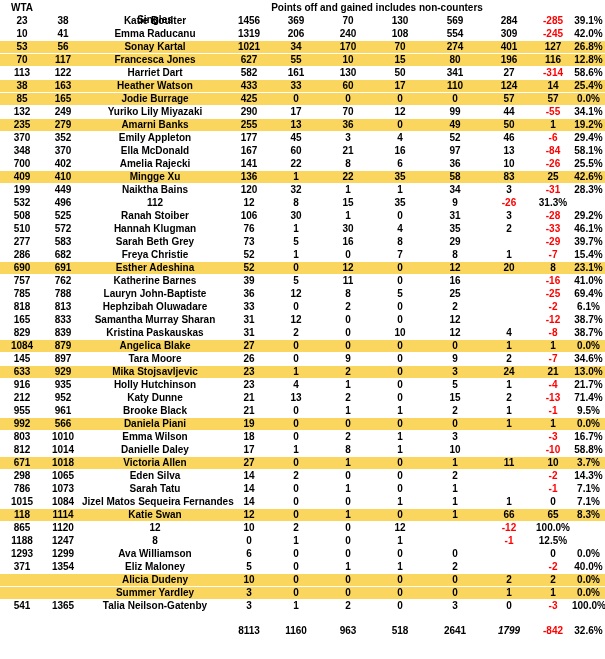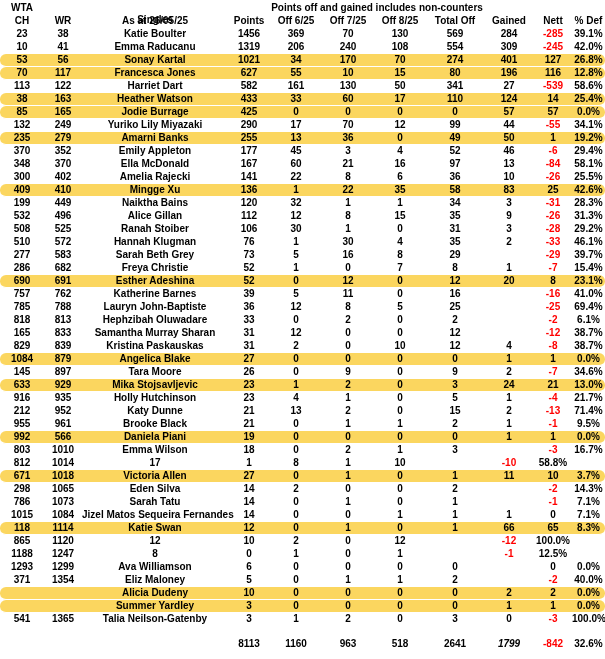--- a/index.html
+++ b/index.html
@@ -24,21 +24,21 @@
     box-sizing:border-box;
   }
   .cell{
     text-align:center;
     white-space:nowrap;
     overflow:visible;
     height:12px;
     line-height:12px;
   }
   .cell.name{z-index:1;}
-  .row.hl{background:#FBD65F;border-radius:6px;}
+  .row.hl{background:#FBD65F;}
   .neg{color:#FF0000;text-align:center;}
   .spacer{height:12px;}
   .note{grid-column:5 / span 4;text-align:center;}
   .pos-wta{grid-column:1;}
   .pos-singles{grid-column:3;}
   .t-points{grid-column:4;}
   .t-off1{grid-column:5;}
   .t-off2{grid-column:6;}
   .t-off3{grid-column:7;}
   .t-total{grid-column:8;}
@@ -50,33 +50,20 @@
 <body>
 
 <div class="sheet">
 
   <div class="grid">
     <div class="cell pos-wta">WTA</div>
     <div class="cell note">Points off and gained includes non-counters</div>
     <div class="cell pos-singles">Singles</div>
   </div>
 
-  <div class="grid">
-    <div class="cell">CH</div>
-    <div class="cell">WR</div>
-    <div class="cell">As at 26/05/25</div>
-    <div class="cell">Points</div>
-    <div class="cell">Off 6/25</div>
-    <div class="cell">Off 7/25</div>
-    <div class="cell">Off 8/25</div>
-    <div class="cell">Total Off</div>
-    <div class="cell">Gained</div>
-    <div class="cell">Nett</div>
-    <div class="cell">% Def</div>
-  </div>
 
   <div id="rows">
       <div class="grid row">
     <div class="cell">23</div>
     <div class="cell">38</div>
     <div class="cell name">Katie Boulter</div>
     <div class="cell">1456</div>
     <div class="cell">369</div>
     <div class="cell">70</div>
     <div class="cell">130</div>
@@ -127,21 +114,21 @@
       <div class="grid row">
     <div class="cell">113</div>
     <div class="cell">122</div>
     <div class="cell name">Harriet Dart</div>
     <div class="cell">582</div>
     <div class="cell">161</div>
     <div class="cell">130</div>
     <div class="cell">50</div>
     <div class="cell">341</div>
     <div class="cell">27</div>
-    <div class="cell neg">-539</div>
+    <div class="cell neg">-314</div>
     <div class="cell">58.6%</div>
   </div>
       <div class="grid row hl">
     <div class="cell">38</div>
     <div class="cell">163</div>
     <div class="cell name">Heather Watson</div>
     <div class="cell">433</div>
     <div class="cell">33</div>
     <div class="cell">60</div>
     <div class="cell">17</div>
@@ -209,21 +196,21 @@
     <div class="cell">167</div>
     <div class="cell">60</div>
     <div class="cell">21</div>
     <div class="cell">16</div>
     <div class="cell">97</div>
     <div class="cell">13</div>
     <div class="cell neg">-84</div>
     <div class="cell">58.1%</div>
   </div>
       <div class="grid row">
-    <div class="cell">300</div>
+    <div class="cell">700</div>
     <div class="cell">402</div>
     <div class="cell name">Amelia Rajecki</div>
     <div class="cell">141</div>
     <div class="cell">22</div>
     <div class="cell">8</div>
     <div class="cell">6</div>
     <div class="cell">36</div>
     <div class="cell">10</div>
     <div class="cell neg">-26</div>
     <div class="cell">25.5%</div>
@@ -250,21 +237,20 @@
     <div class="cell">1</div>
     <div class="cell">1</div>
     <div class="cell">34</div>
     <div class="cell">3</div>
     <div class="cell neg">-31</div>
     <div class="cell">28.3%</div>
   </div>
       <div class="grid row">
     <div class="cell">532</div>
     <div class="cell">496</div>
-    <div class="cell name">Alice Gillan</div>
     <div class="cell">112</div>
     <div class="cell">12</div>
     <div class="cell">8</div>
     <div class="cell">15</div>
     <div class="cell">35</div>
     <div class="cell">9</div>
     <div class="cell neg">-26</div>
     <div class="cell">31.3%</div>
   </div>
       <div class="grid row">
@@ -497,20 +483,21 @@
     <div class="cell">2</div>
     <div class="cell">1</div>
     <div class="cell">3</div>
     <div class="cell"></div>
     <div class="cell neg">-3</div>
     <div class="cell">16.7%</div>
   </div>
       <div class="grid row">
     <div class="cell">812</div>
     <div class="cell">1014</div>
+    <div class="cell name">Danielle Daley</div>
     <div class="cell">17</div>
     <div class="cell">1</div>
     <div class="cell">8</div>
     <div class="cell">1</div>
     <div class="cell">10</div>
     <div class="cell"></div>
     <div class="cell neg">-10</div>
     <div class="cell">58.8%</div>
   </div>
       <div class="grid row hl">

